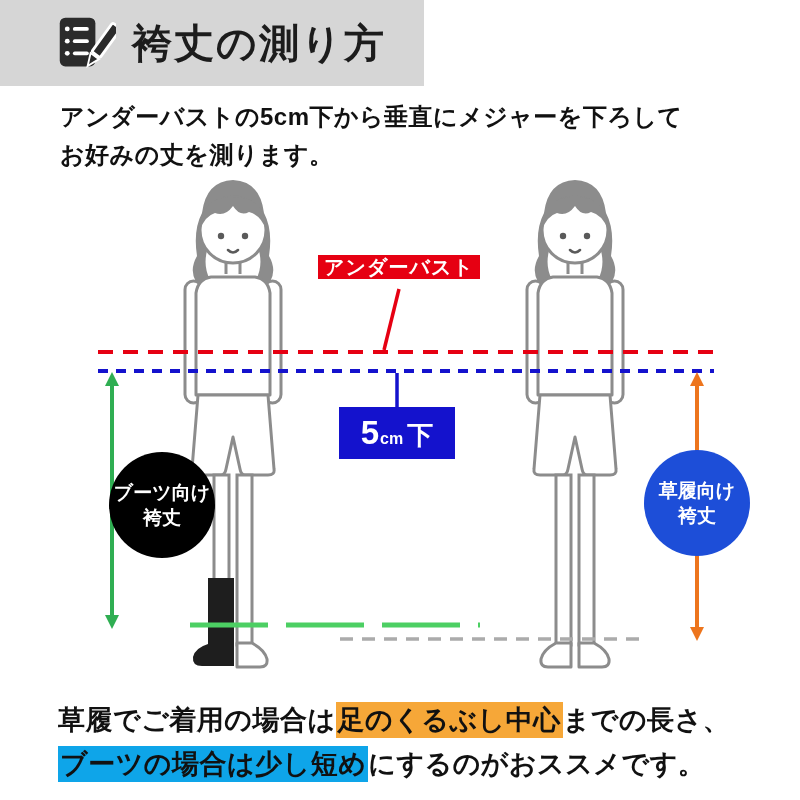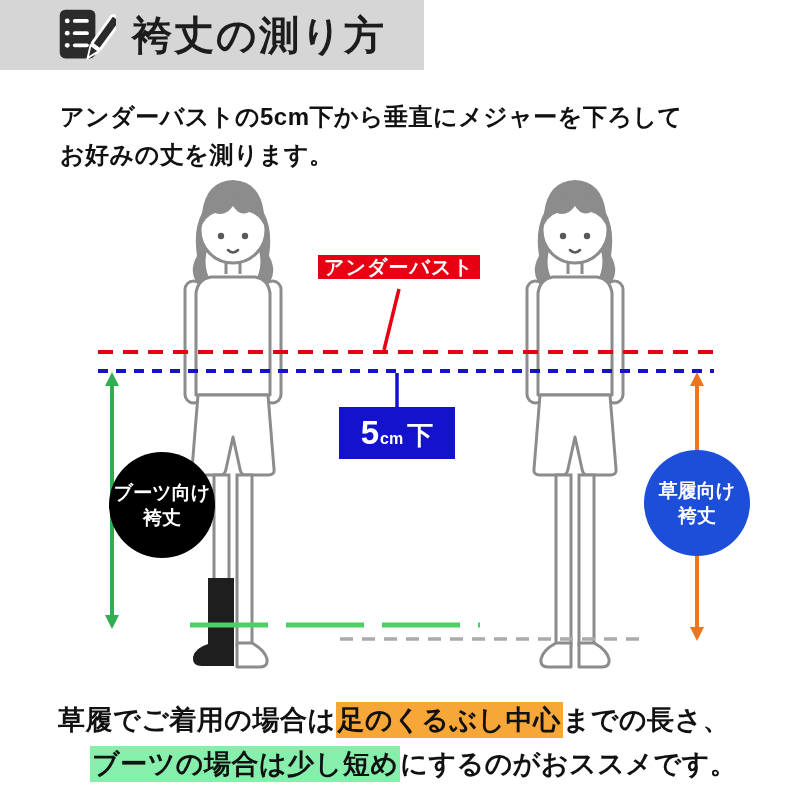--- a/index.html
+++ b/index.html
@@ -1,21 +1,21 @@
 <!DOCTYPE html>
 <html><head>
 <meta charset="utf-8">
 <style>
   * { margin:0; padding:0; box-sizing:border-box; }
   html,body { background:#fff; }
   body { font-family:"Liberation Sans","DejaVu Sans",sans-serif; color:#111; }
   .canvas { position:relative; width:800px; height:800px; background:#fff; overflow:hidden; }
 
   
-  .band { position:absolute; left:0; top:0; width:424px; height:70px; background:#d6d6d6;
+  .band { position:absolute; left:0; top:0; width:424px; height:86px; background:#d6d6d6;
           display:flex; align-items:center; gap:16px; padding-left:56px; }
   .band .icon svg { display:block; }
   .band h1 { font-size:40px; font-weight:800; color:#1c1c1c; letter-spacing:2px; white-space:nowrap; }
 
   
   .intro { position:absolute; left:60px; top:98px; font-size:24px; font-weight:800;
            color:#111; line-height:38px; letter-spacing:0.5px; white-space:nowrap; }
 
   
   .figure { position:absolute; width:150px; height:505px; z-index:1; }
@@ -41,21 +41,21 @@
            color:#fff; font-weight:800; font-size:19px; line-height:25px; text-align:center;
            display:flex; flex-direction:column; align-items:center; justify-content:center; }
   .badge.green  { left:61px;  top:452px; background:#000000;margin-left:48px; }
   .badge.orange { left:644px; top:450px; background:#1d4ed8; }
 
   
   .footer { position:absolute; left:58px; top:698px; z-index:3; font-size:27px; font-weight:800;
             color:#111; line-height:44px; letter-spacing:0.5px; white-space:nowrap; }
   .footer mark { color:inherit; padding:3px 2px; }
   .footer mark.hl-orange { background:#f6a738; }
-  .footer mark.hl-green  { background:#86efac;margin-left:32px; }
+  .footer mark.hl-green  { background:#0ea5e9; }
 </style>
 </head>
 <body>
 
 <div class="canvas">
 
   <header class="band">
     <span class="icon">
       <svg viewBox="0 0 64 64" width="60" height="60">
         <rect x="4" y="5" width="38" height="52" rx="6" fill="#2b2b2b"></rect>

